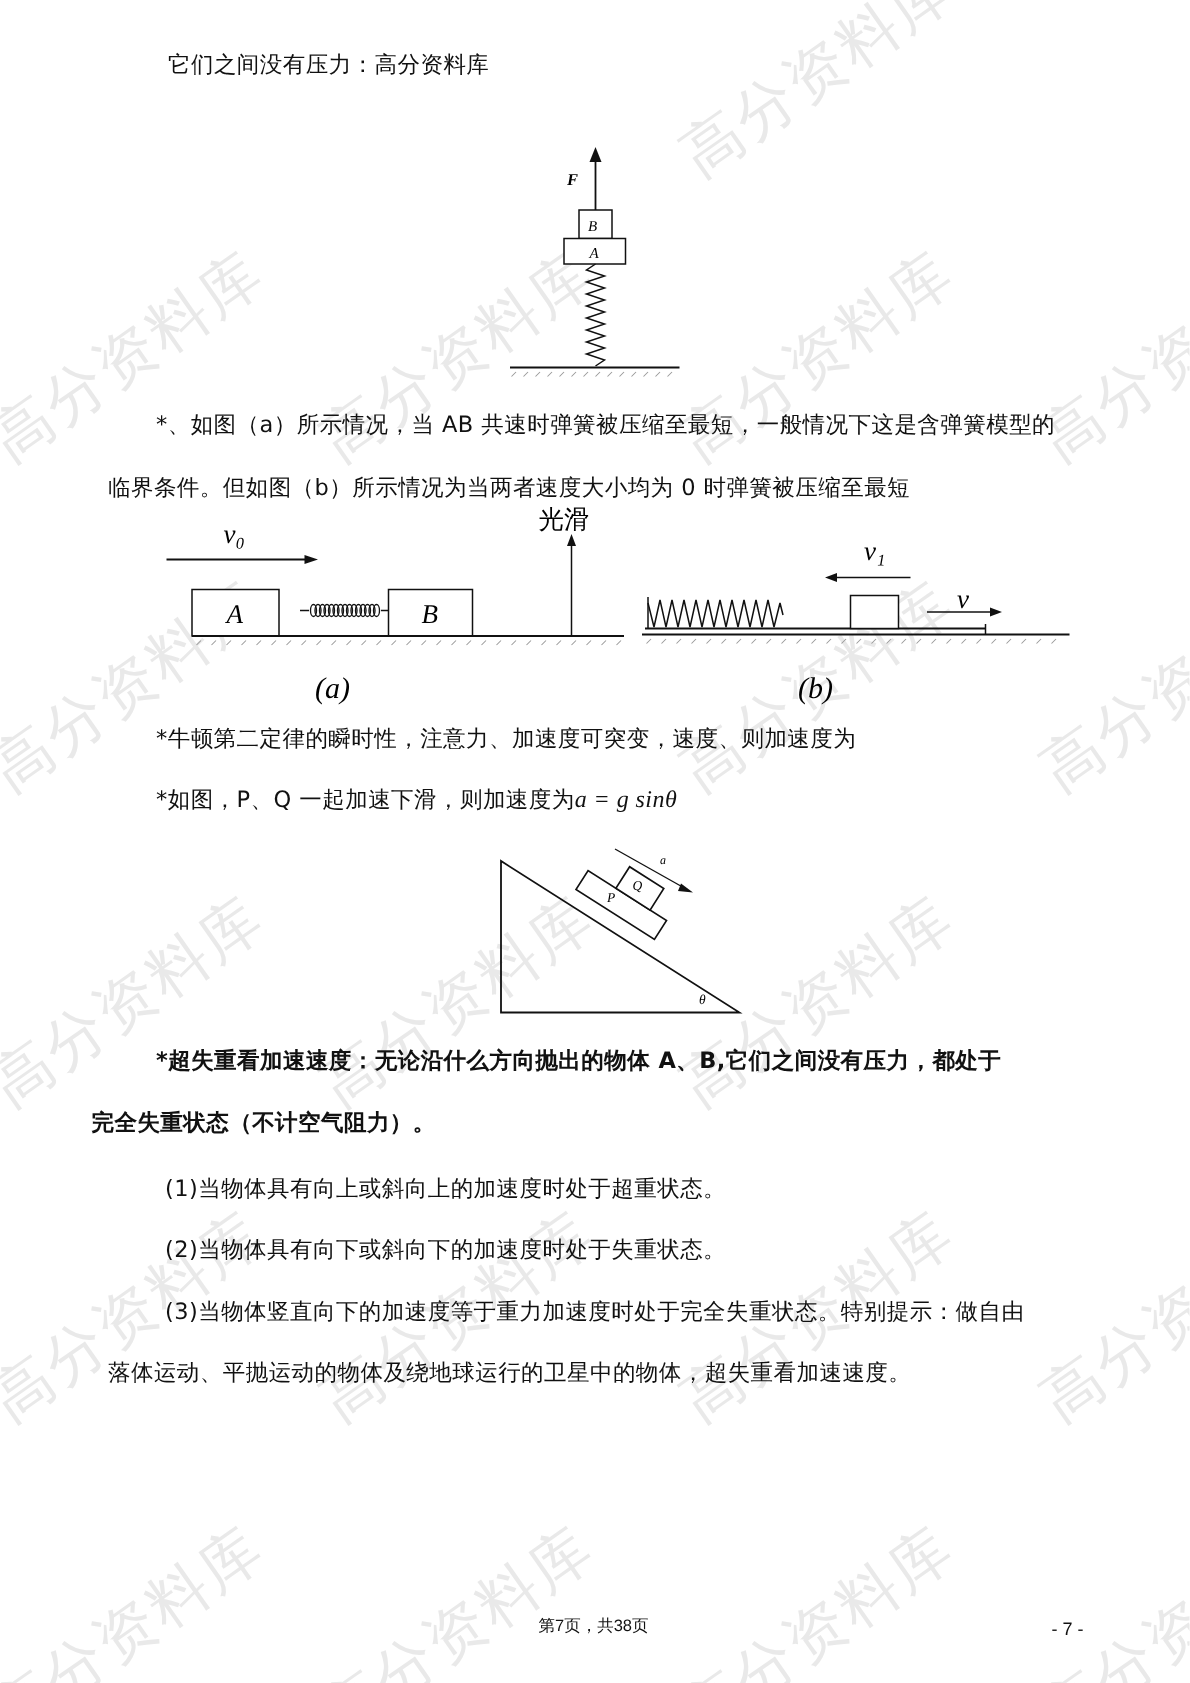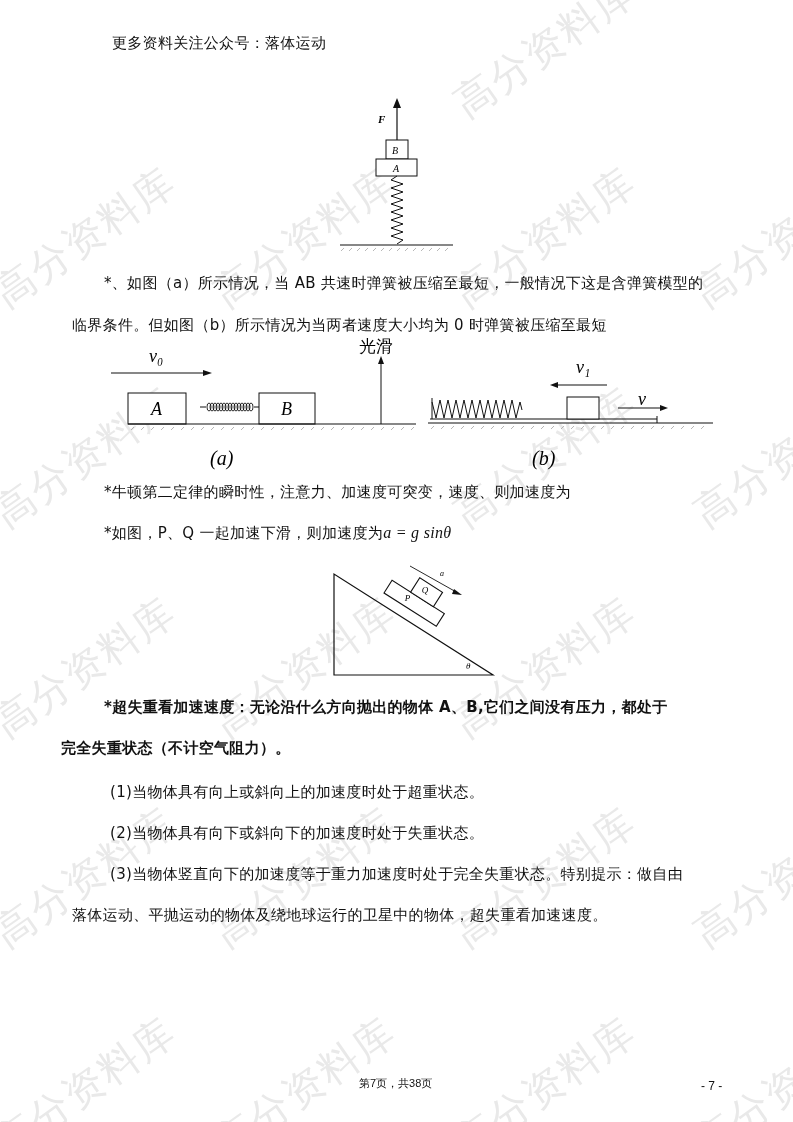--- a/index.html
+++ b/index.html
@@ -31,21 +31,21 @@
 <div class="watermark" style="left:440px; top:640px;">高分资料库</div>
 <div class="watermark" style="left:-20px; top:850px;">高分资料库</div>
 <div class="watermark" style="left:200px; top:850px;">高分资料库</div>
 <div class="watermark" style="left:440px; top:850px;">高分资料库</div>
 <div class="watermark" style="left:680px; top:850px;">高分资料库</div>
 <div class="watermark" style="left:-20px; top:1060px;">高分资料库</div>
 <div class="watermark" style="left:200px; top:1060px;">高分资料库</div>
 <div class="watermark" style="left:440px; top:1060px;">高分资料库</div>
 <div class="watermark" style="left:680px; top:1060px;">高分资料库</div>
 
-<div class="line header" style="left:112px; top:34px;">更多资料关注公众号：落体运动</div>
+<div class="line header" style="left:112px; top:34px;">它们之间没有压力：高分资料库</div>
 
 <svg width="793" height="260" style="left:0; top:0;">
 
   <line x1="397" y1="140" x2="397" y2="104" stroke="#111" stroke-width="1.2"></line>
   <polygon points="397,98 393,108 401,108" fill="#111"></polygon>
   <text x="378" y="123" font-size="11" font-weight="bold" font-style="italic">F</text>
 
   <rect x="386" y="140" width="22" height="19" fill="#fff" stroke="#111" stroke-width="1"></rect>
   <text x="392" y="154" font-size="10" font-style="italic">B</text>
 

